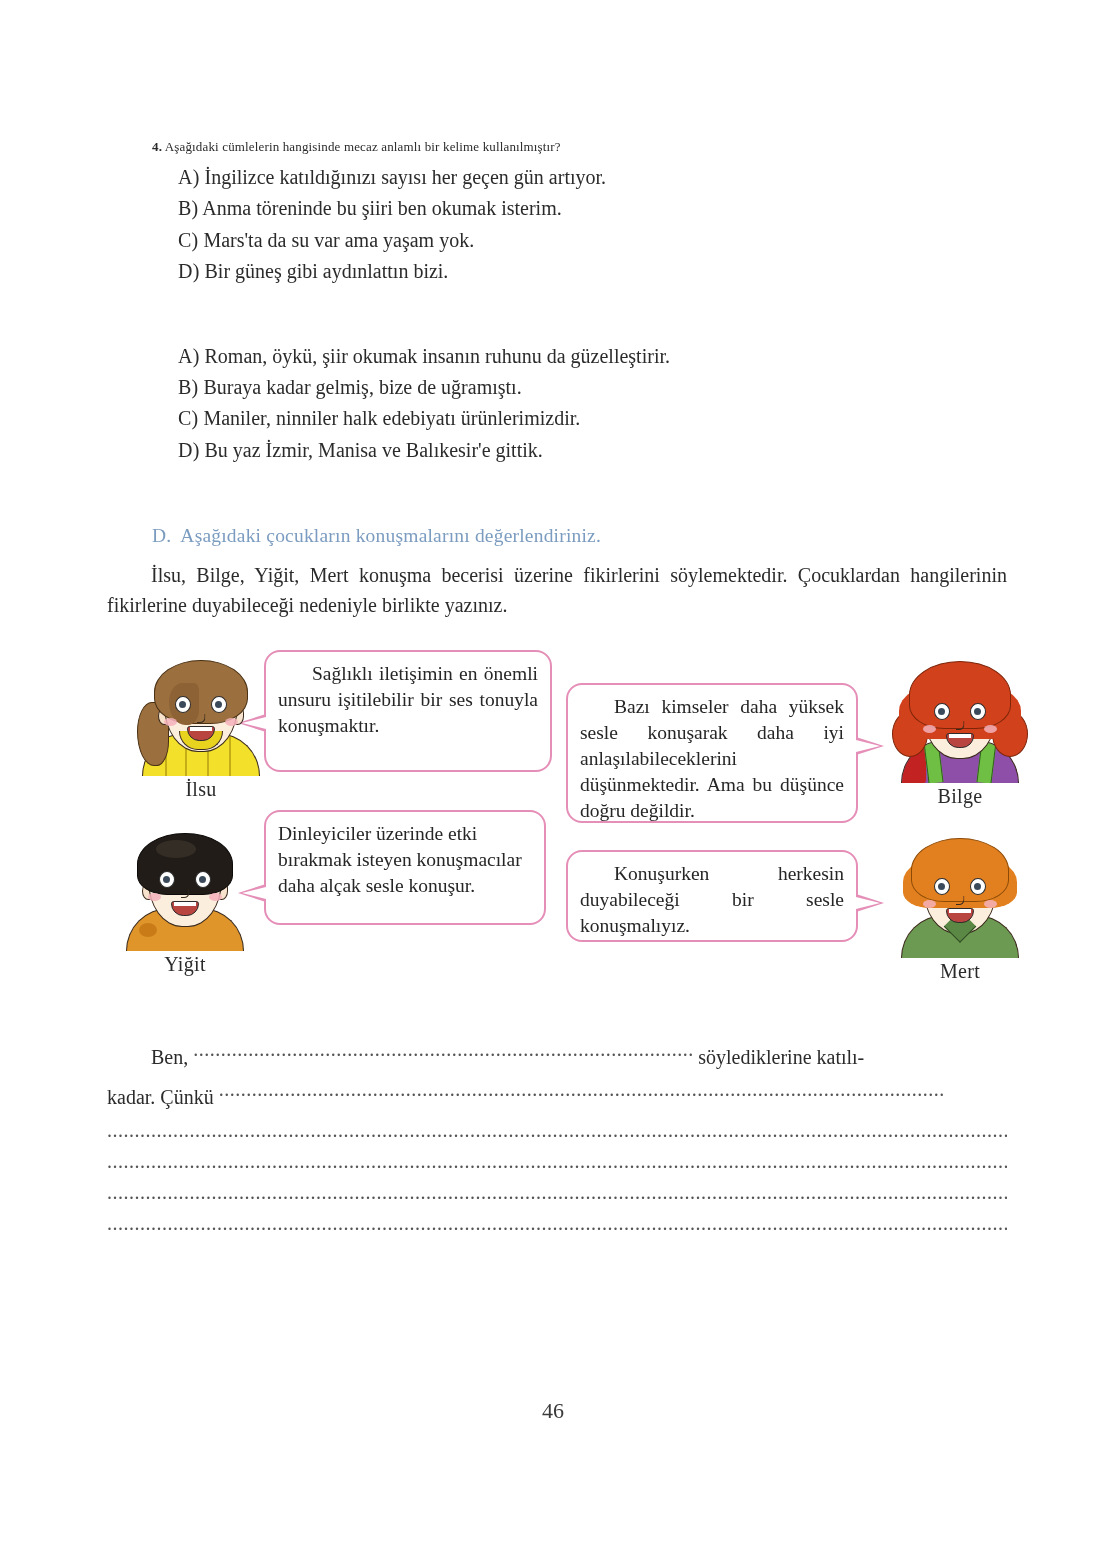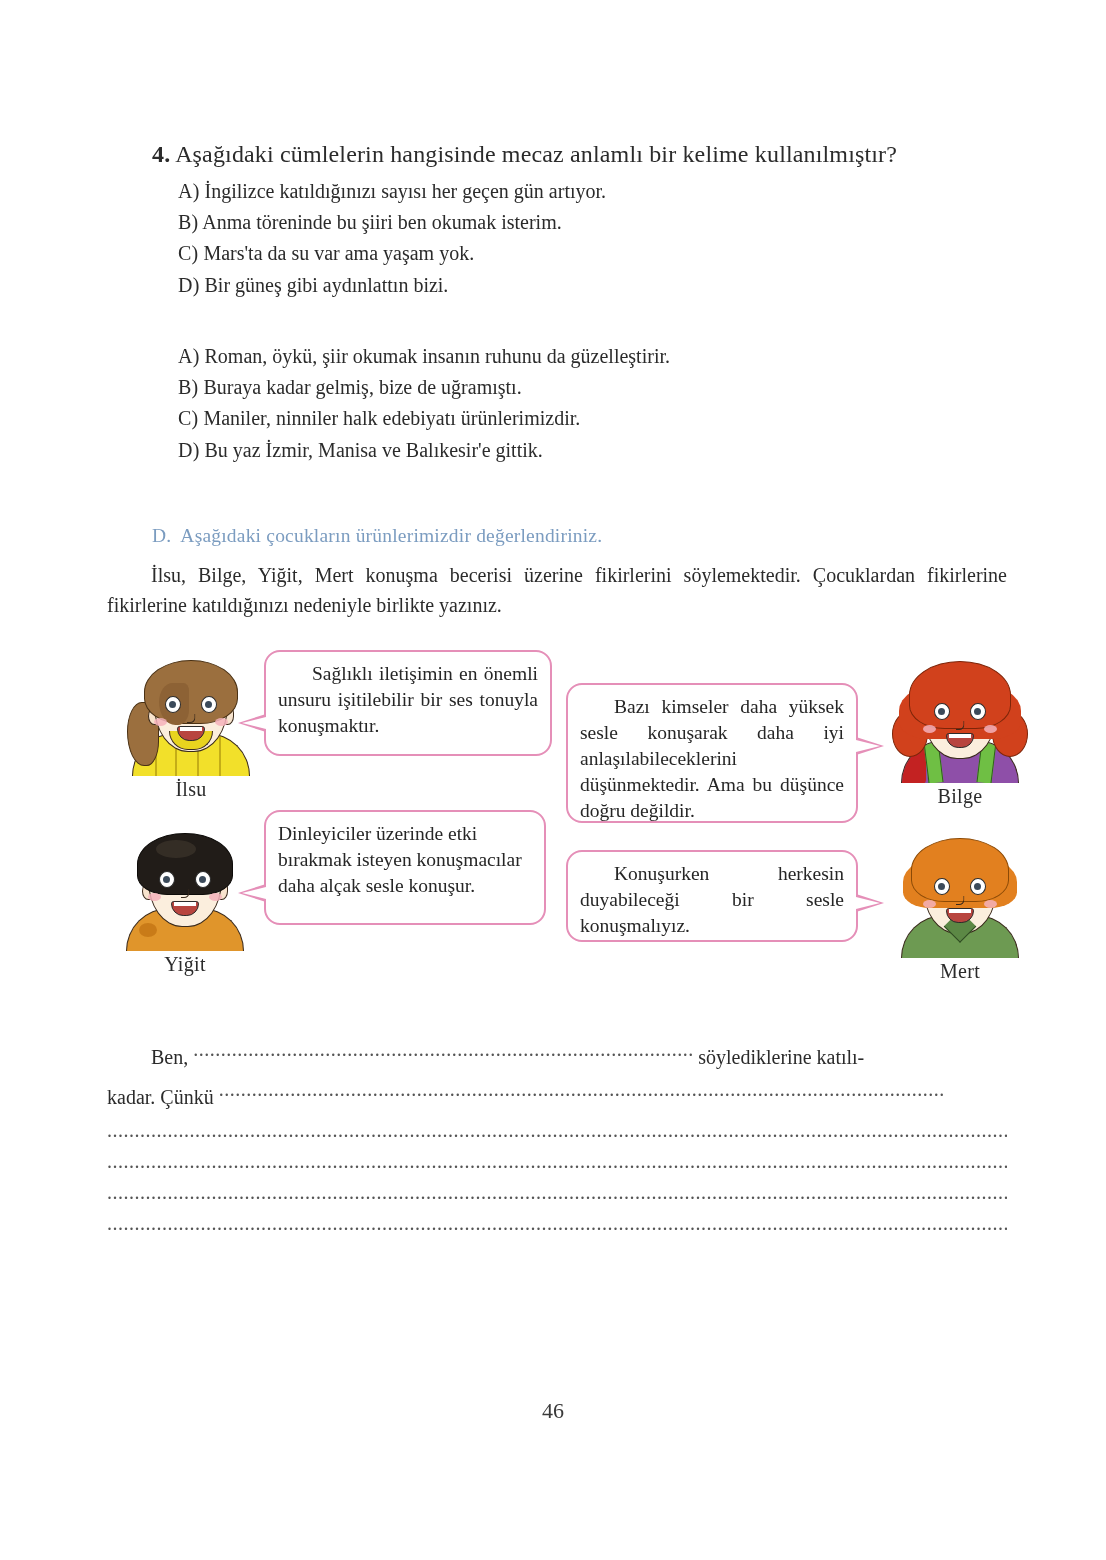--- a/index.html
+++ b/index.html
@@ -19,21 +19,21 @@
 
   .page {
     position: absolute;
     inset: 0;
   }
 
   
   .qblock { position: absolute; }
 
   .q-stem {
-    font-size: 24px;
+    font-size: 13px;
     line-height: 1.25;
     letter-spacing: .15px;
     white-space: nowrap;
   }
   .q-num {
     font-weight: bold;
   }
   .q-options {
     margin-top: 7px;
   }
@@ -478,28 +478,28 @@
         <span>Maniler, ninniler halk edebiyatı ürünlerimizdir.</span>
       </div>
       <div class="q-option">
         <span class="opt-letter">D)</span>
         <span>Bu yaz İzmir, Manisa ve Balıkesir'e gittik.</span>
       </div>
     </div>
   </div>
 
   <div class="section-d-heading">
-    <span class="dlet">D.</span><span>Aşağıdaki çocukların ürünlerimizdir değerlendiriniz.</span>
+    <span class="dlet">D.</span><span>Aşağıdaki çocukların konuşmalarını değerlendiriniz.</span>
   </div>
 
   <div class="section-d-intro">
-    <span class="indent"></span><span>İlsu, Bilge, Yiğit, Mert konuşma becerisi üzerine fikirlerini söylemektedir. Çocuklardan fikirlerine fikirlerine katıldığınızı nedeniyle birlikte yazınız.</span>
-  </div>
-
-  <div class="character ilsu" style="left:116px; top:648px; width:150px;">
+    <span class="indent"></span><span>İlsu, Bilge, Yiğit, Mert konuşma becerisi üzerine fikirlerini söylemektedir. Çocuklardan hangilerinin fikirlerine duyabileceği nedeniyle birlikte yazınız.</span>
+  </div>
+
+  <div class="character ilsu" style="left:126px; top:648px; width:150px;">
     <div class="char-art">
       <div class="c-pony"></div>
       <div class="c-body">
         <div class="fold" style="left:22px;"></div>
         <div class="fold" style="left:42px;"></div>
         <div class="fold" style="left:64px;"></div>
         <div class="fold" style="left:86px;"></div>
       </div>
       <div class="c-collar"></div>
       <div class="c-neck"></div>
@@ -571,21 +571,21 @@
       <div class="c-eye l"></div>
       <div class="c-eye r"></div>
       <div class="c-nose"></div>
       <div class="c-cheek l"></div>
       <div class="c-cheek r"></div>
       <div class="c-mouth"></div>
     </div>
     <div class="char-name">Mert</div>
   </div>
 
-  <div class="bubble" style="left:264px; top:650px; width:288px; height:106px;">
+  <div class="bubble" style="left:264px; top:650px; width:288px; height:122px;">
     <span class="tail left" style="top:62px;"></span>
     <span class="indent"></span><span>Sağlıklı iletişimin en önemli unsuru işitilebilir bir ses tonuyla konuşmaktır.</span>
   </div>
 
   <div class="bubble" style="left:264px; top:810px; width:282px; height:115px; text-align:left;">
     <span class="tail left" style="top:72px;"></span>
     <span>Dinleyiciler üzerinde etki bırakmak isteyen konuşmacılar daha alçak sesle konuşur.</span>
   </div>
 
   <div class="bubble" style="left:566px; top:683px; width:292px; height:140px;">

